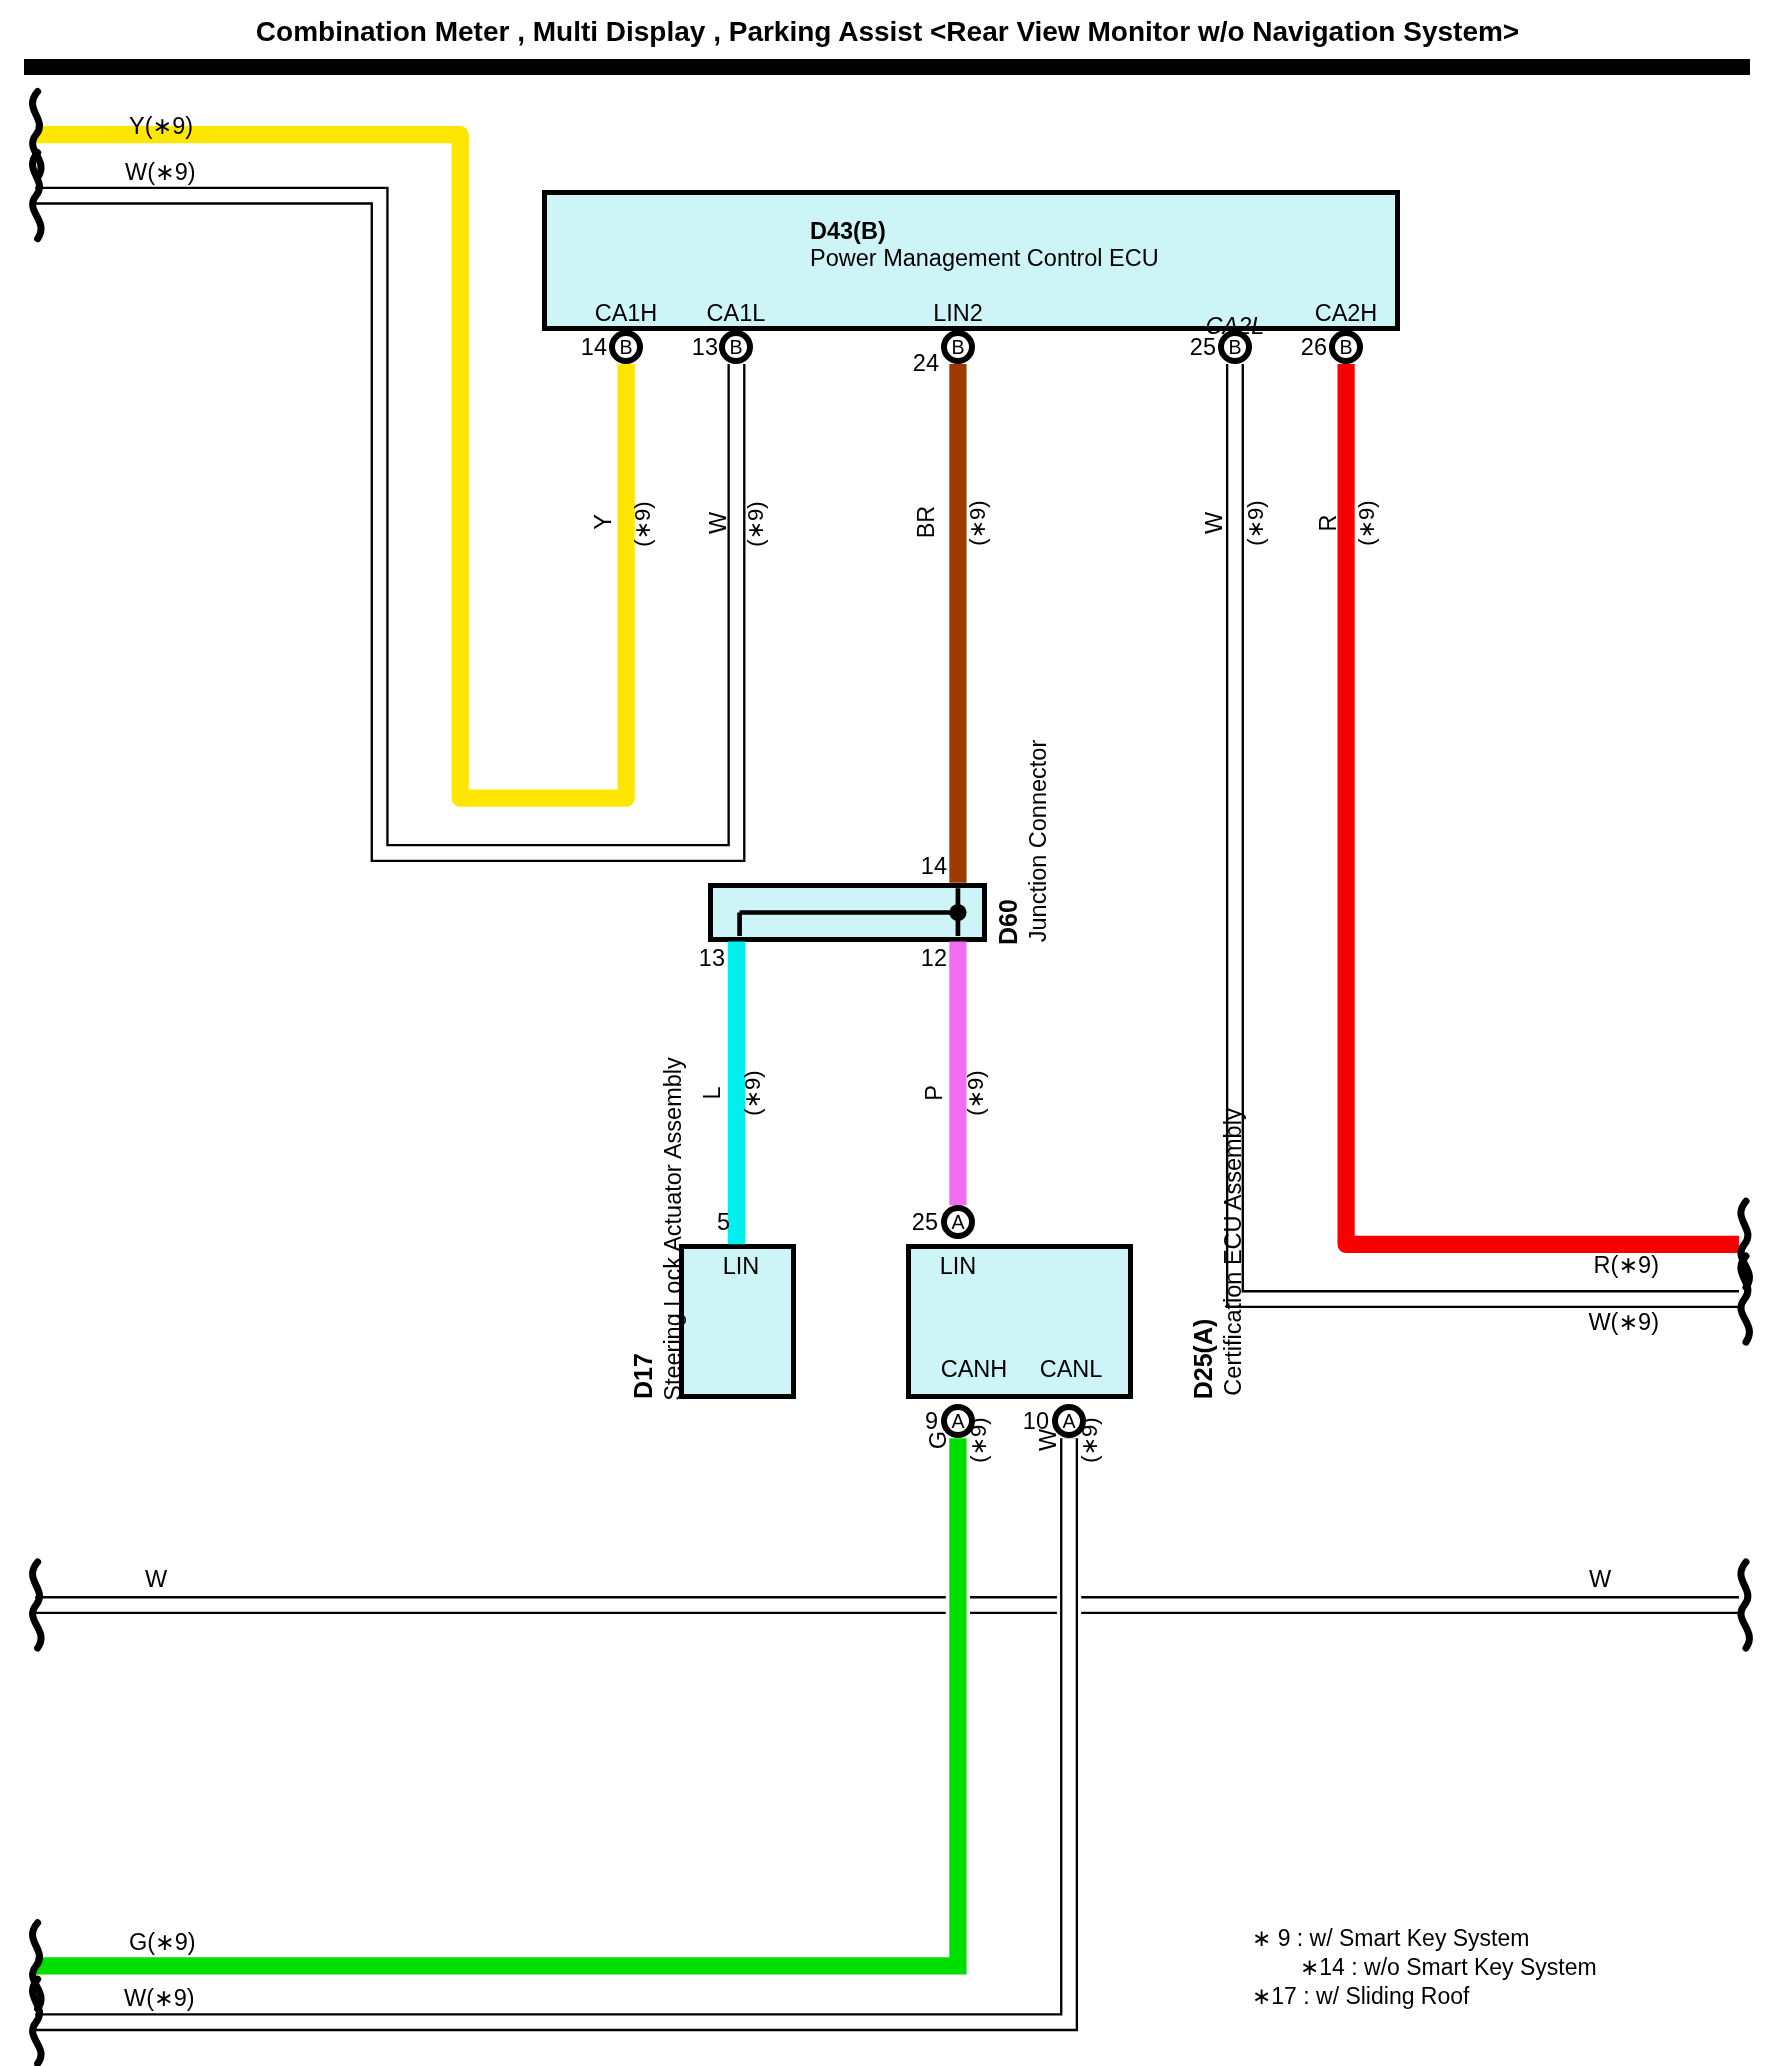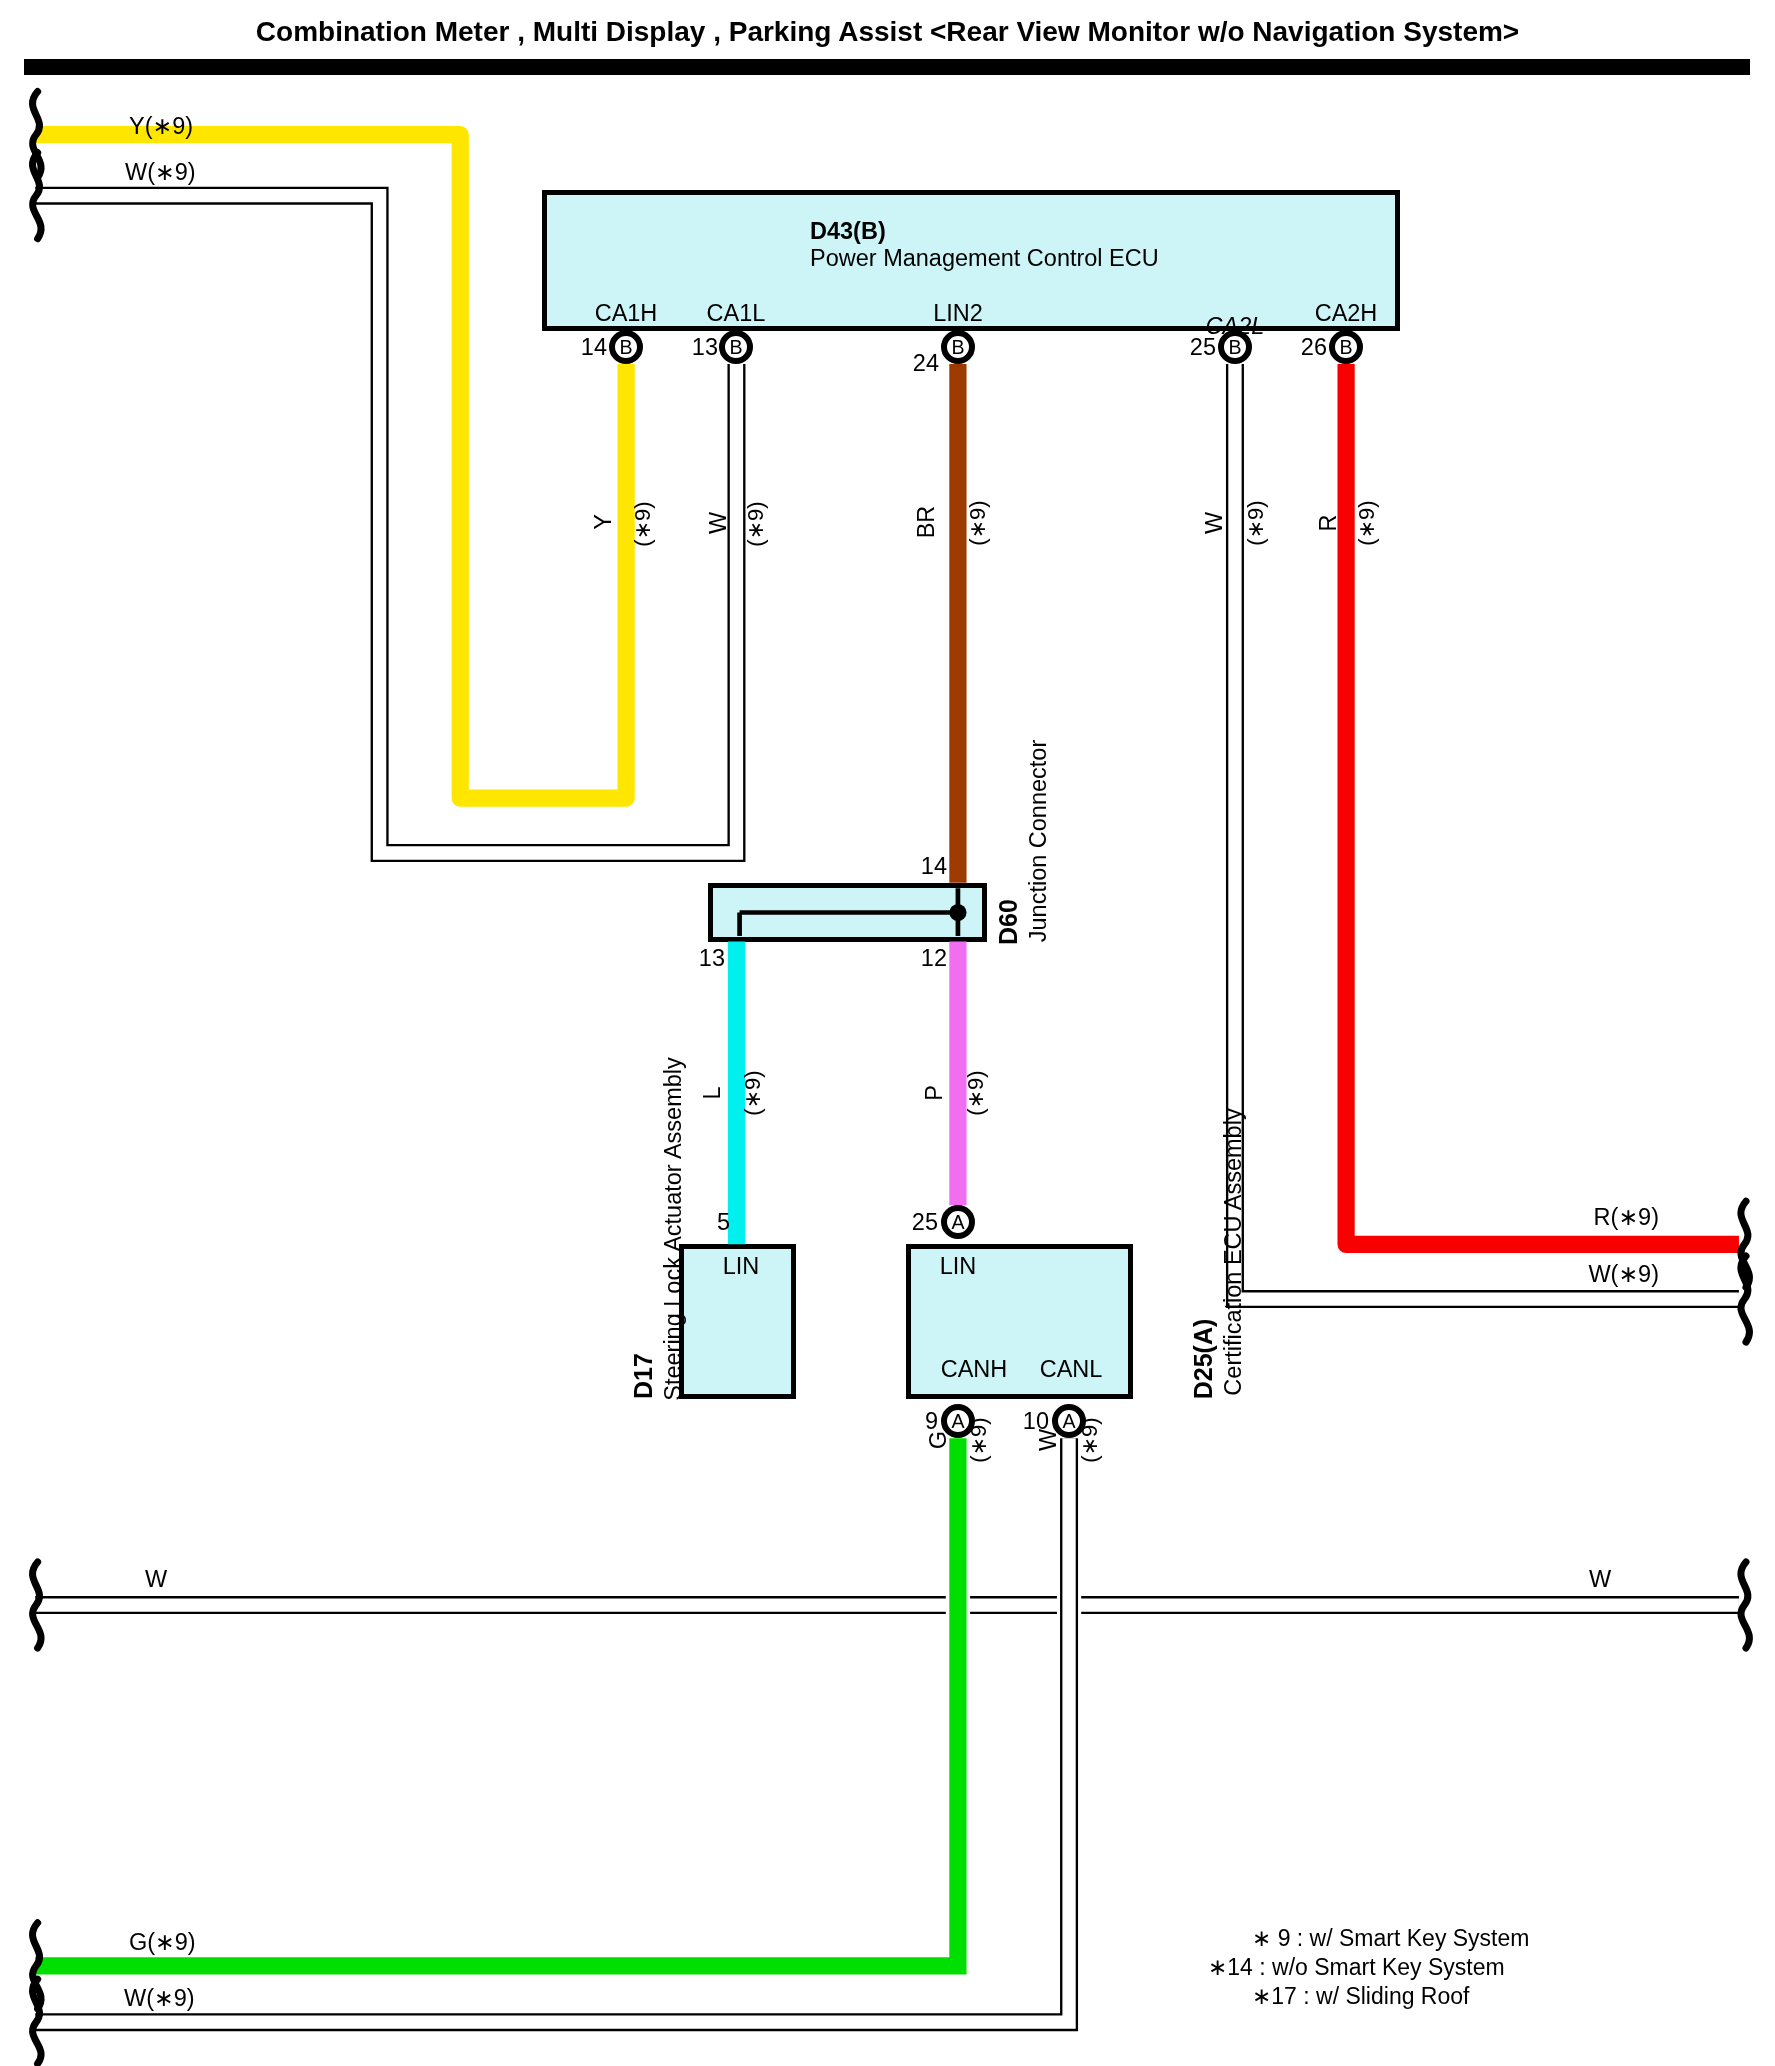--- a/index.html
+++ b/index.html
@@ -4,21 +4,21 @@
 <style>
   html,body{margin:0;padding:0;}
   body{
     width:1775px;height:2066px;position:relative;background:#fff;
     font-family:"Liberation Sans",sans-serif;color:#000;overflow:hidden;
   }
   .lbl{position:absolute;font-size:23.5px;white-space:nowrap;line-height:1.1;}
   .sm{font-size:22px;}
   .bold{font-weight:bold;}
   .h-center{transform:translate(-50%,0);}
-  .r-align{transform:translate(-100%,0);}
+  .r-align{transform:translate(-100%,0);margin-top:48px;}
   .vlbl{position:absolute;font-size:23.5px;white-space:nowrap;transform:translate(-50%,-50%) rotate(-90deg);}
   .vlbl.sm{font-size:22px;}
   .vlbl.big{font-size:25px;}
   .pinnum{position:absolute;font-size:23.5px;white-space:nowrap;transform:translate(-100%,-50%);}
   .ecu{position:absolute;background:#CDF4F6;border:5.5px solid #000;box-sizing:border-box;}
   .pincircle{
     position:absolute;width:34px;height:34px;box-sizing:border-box;border:6.3px solid #000;
     border-radius:50%;background:#fff;display:flex;align-items:center;justify-content:center;
     font-size:19.6px;transform:translate(-50%,-50%);
   }
@@ -152,15 +152,15 @@
 <div class="vlbl" style="left:1048px;top:1440px;">W</div>
 <div class="vlbl sm" style="left:1090px;top:1440px;">(∗9)</div>
 
 <div class="lbl" style="left:145px;top:1567px;">W</div>
 <div class="lbl" style="left:1589px;top:1567px;">W</div>
 
 <div class="lbl" style="left:129px;top:1930px;">G(∗9)</div>
 <div class="lbl" style="left:124px;top:1986px;">W(∗9)</div>
 
 <div class="note-line" style="left:1252px;top:1925px;">∗ 9 : w/ Smart Key System</div>
-<div class="note-line" style="left:1208px;top:1954px;">∗14 : w/o Smart Key System</div>
+<div class="note-line" style="left:1300px;top:1954px;">∗14 : w/o Smart Key System</div>
 <div class="note-line" style="left:1252px;top:1983px;">∗17 : w/ Sliding Roof</div>
 
 
 </body></html>

